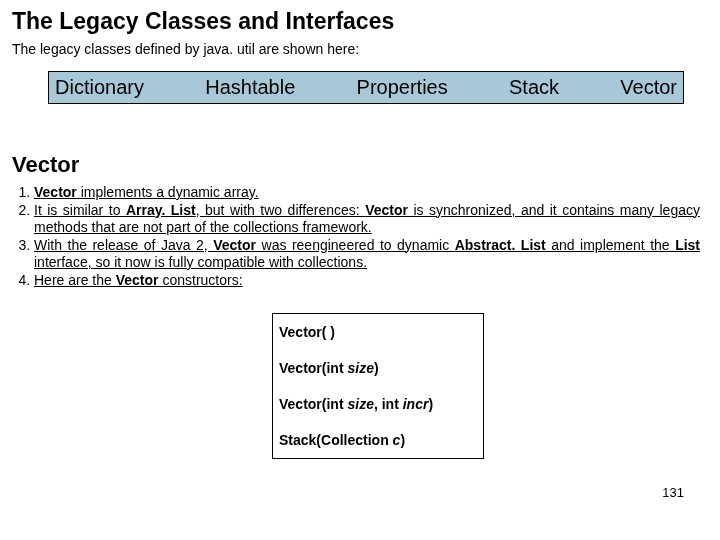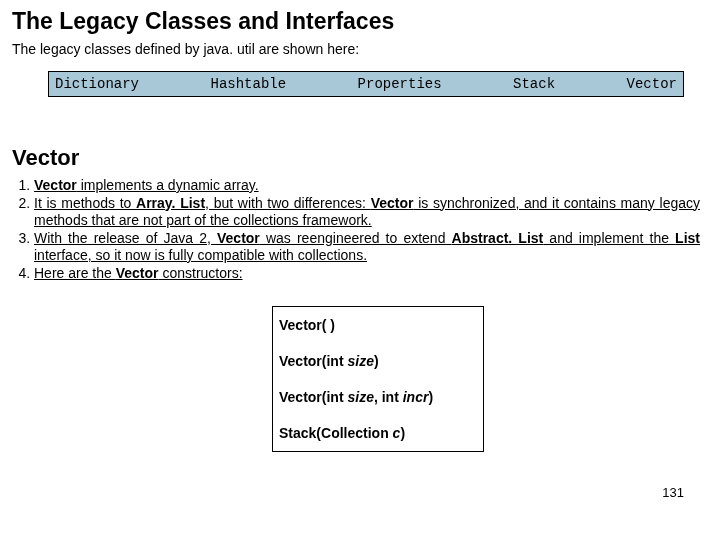--- a/index.html
+++ b/index.html
@@ -25,22 +25,21 @@
   }
   .legacy-table {
     border: 1px solid #000;
     background: #a8c8d8;
     display: flex;
     justify-content: space-between;
     padding: 4px 6px;
     margin: 0 24px 0 36px;
   }
   .legacy-table .cell {
-    font-size: 14px;
-    font-family: Liberation Mono, monospace;
+    font-size: 20px;
   }
   .section-head {
     font-size: 22px;
     font-weight: bold;
     margin: 48px 0 6px 0;
   }
   ol.notes {
     margin: 0 8px 0 0;
     padding-left: 22px;
     font-size: 14px;
@@ -89,24 +88,24 @@
   <span class="cell">Vector</span>
 </div>
 
 <div class="section-head">Vector</div>
 
 <ol class="notes">
   <li>
     <span class="b">Vector</span><span> implements a dynamic array.</span>
   </li>
   <li>
-    <span>It is methods to </span><span class="b">Array. List</span><span>, but with two differences: </span><span class="b">Vector</span><span> is synchronized, and it contains many legacy methods that are not part of the collections framework.</span>
+    <span>It is similar to </span><span class="b">Array. List</span><span>, but with two differences: </span><span class="b">Vector</span><span> is synchronized, and it contains many legacy methods that are not part of the collections framework.</span>
   </li>
   <li>
-    <span>With the release of Java 2, </span><span class="b">Vector</span><span> was reengineered to extend </span><span class="b">Abstract. List</span><span> and implement the </span><span class="b">List</span><span> interface, so it now is fully compatible with collections.</span>
+    <span>With the release of Java 2, </span><span class="b">Vector</span><span> was reengineered to dynamic </span><span class="b">Abstract. List</span><span> and implement the </span><span class="b">List</span><span> interface, so it now is fully compatible with collections.</span>
   </li>
   <li>
     <span>Here are the </span><span class="b">Vector</span><span> constructors:</span>
   </li>
 </ol>
 
 <div class="ctor-box">
   <div class="row">
     <span>Vector( )</span>
   </div>

